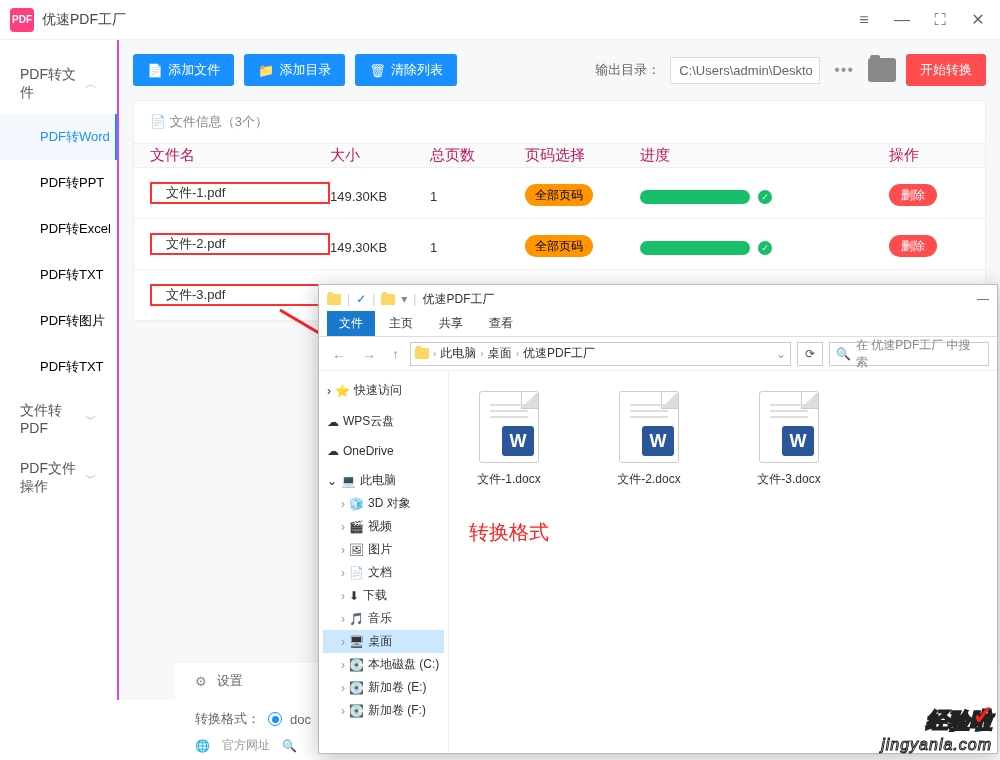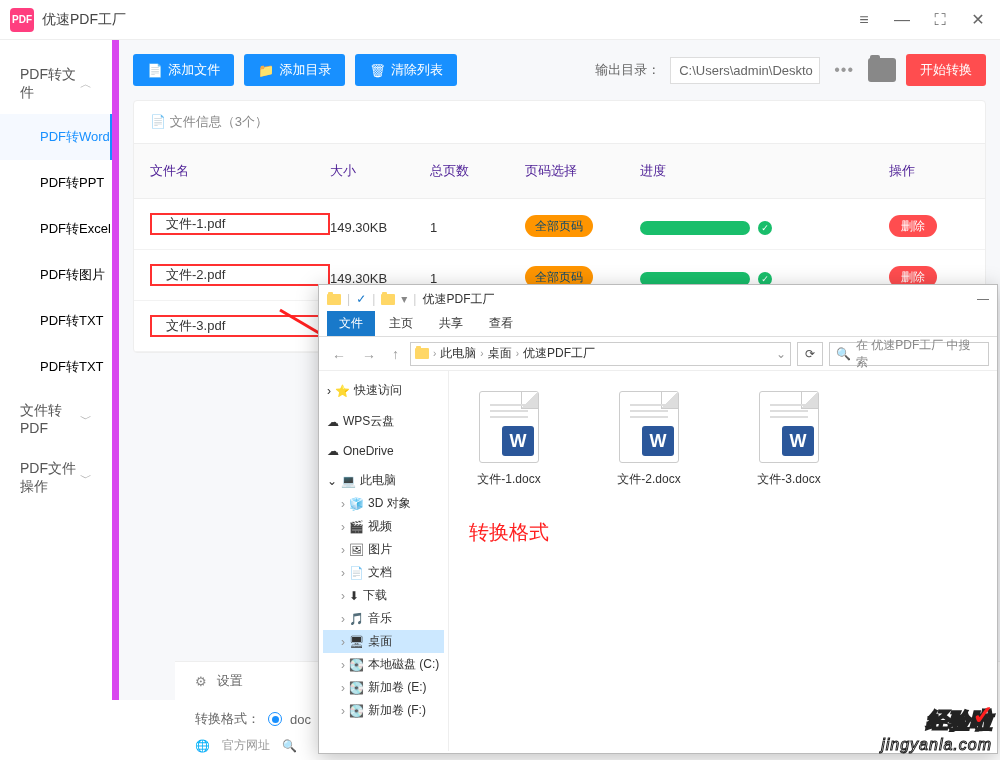--- a/index.html
+++ b/index.html
@@ -7,42 +7,42 @@
 
 
 .titlebar { height:40px; display:flex; align-items:center; padding:0 10px; border-bottom:1px solid #eee; }
 .logo { width:24px; height:24px; background:#ff3e7f; border-radius:4px; display:flex; align-items:center; justify-content:center; color:#fff; font-size:10px; font-weight:bold; margin-right:8px; }
 .app-title { font-size:14px; color:#444; }
 .titlebar-spacer { flex:1; }
 .winbtn { width:24px; height:24px; display:flex; align-items:center; justify-content:center; color:#666; margin-left:14px; cursor:pointer; font-size:16px; }
 
 
 .main { display:flex; height:660px; }
-.sidebar { width:175px; border-right:7px solid #d946ef; padding-top:14px; background:#fff; }
+.sidebar { width:175px; border-right:2px solid #d946ef; padding-top:14px; background:#fff; }
 .side-cat { padding:12px 20px; display:flex; align-items:center; justify-content:space-between; color:#555; font-size:14px; cursor:pointer; }
 .side-item { padding:14px 0 14px 40px; font-size:13px; color:#000000; cursor:pointer; }
 .side-item.active { background:#f5f9ff; color:#1890ff; border-right:2px solid #1890ff; }
 .chev { font-size:12px; color:#aaa; }
 
 .content { flex:1; background:#f7f8fa; padding:14px; position:relative; }
 .toolbar { display:flex; align-items:center; gap:10px; margin-bottom:14px; }
 .btn { padding:7px 14px; border-radius:3px; cursor:pointer; font-size:13px; border:none; display:inline-flex; align-items:center; gap:5px; }
 .btn-blue { background:#1890ff; color:#fff; }
 .btn-red { background:#ff4d4f; color:#fff; }
 .btn-del { background:#ff4d4f; color:#fff; padding:4px 12px; border-radius:12px; font-size:12px; }
-.btn-orange { background:#ff9500; color:#0c4a6e; padding:4px 10px; border-radius:12px; font-size:12px; }
+.btn-orange { background:#ff9500; color:#000000; padding:4px 10px; border-radius:12px; font-size:12px; }
 .out-label { margin-left:auto; color:#666; }
 .out-path { border:1px solid #ddd; padding:5px 8px; width:150px; background:#fff; color:#666; white-space:nowrap; overflow:hidden; }
 .dots { color:#999; cursor:pointer; padding:2px 4px; font-size:16px; letter-spacing:1px; }
 .folder-ico { width:28px; height:24px; background:#888; border-radius:3px; cursor:pointer; position:relative; }
 .folder-ico:before { content:""; position:absolute; top:-3px; left:2px; width:10px; height:4px; background:#888; border-radius:2px 2px 0 0; }
 
 .panel { background:#fff; border:1px solid #eee; border-radius:4px; }
 .panel-head { padding:12px 16px; color:#888; font-size:13px; }
-.tbl-head { display:flex; padding:18px 16px; background:#fafafa; color:#4c1d95; font-size:13px; border-top:1px solid #eee; border-bottom:1px solid #eee; }
+.tbl-head { display:flex; padding:2px 16px; background:#fafafa; color:#be185d; font-size:15px; border-top:1px solid #eee; border-bottom:1px solid #eee; }
 .tbl-row { display:flex; padding:14px 16px; border-bottom:1px solid #f2f2f2; align-items:flex-end; }
 .col-name { width:180px; }
 .col-size { width:100px; }
 .col-pages { width:95px; }
 .col-sel { width:115px; }
 .col-prog { width:180px; display:flex; align-items:center; gap:8px; }
 .col-op { width:80px; text-align:left; }
 .op-head { margin-left:69px; }
 .progress { width:110px; height:14px; background:#19be6b; border-radius:8px; }
 .check { width:14px; height:14px; border-radius:50%; background:#19be6b; display:inline-flex; align-items:center; justify-content:center; color:#fff; font-size:9px; }
@@ -115,22 +115,22 @@
 <div class="main">
 
   <div class="sidebar">
     <div class="side-cat">
       <span>PDF转文件</span>
       <span class="chev">︿</span>
     </div>
     <div class="side-item active"><span>PDF转Word</span></div>
     <div class="side-item"><span>PDF转PPT</span></div>
     <div class="side-item"><span>PDF转Excel</span></div>
+    <div class="side-item"><span>PDF转TXT</span></div>
     <div class="side-item"><span>PDF转图片</span></div>
-    <div class="side-item"><span>PDF转TXT</span></div>
     <div class="side-item"><span>PDF转TXT</span></div>
     <div class="side-cat">
       <span>文件转PDF</span>
       <span class="chev">﹀</span>
     </div>
     <div class="side-cat">
       <span>PDF文件操作</span>
       <span class="chev">﹀</span>
     </div>
   </div>

